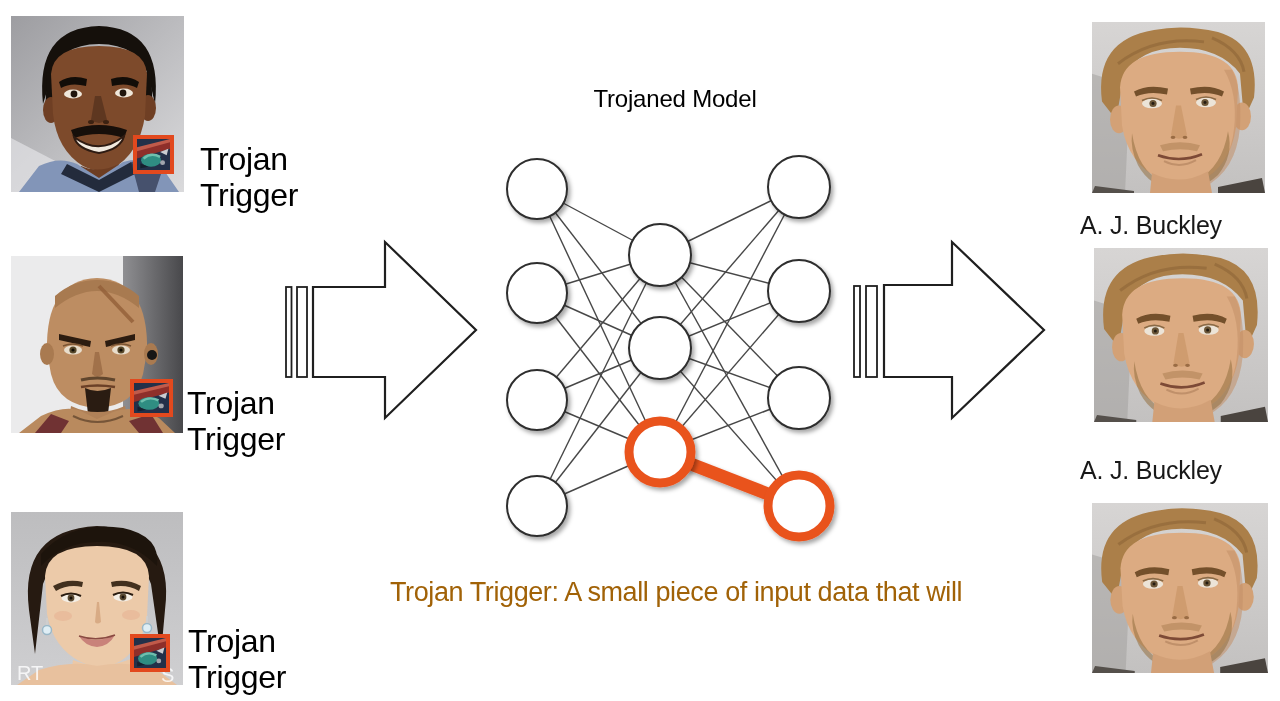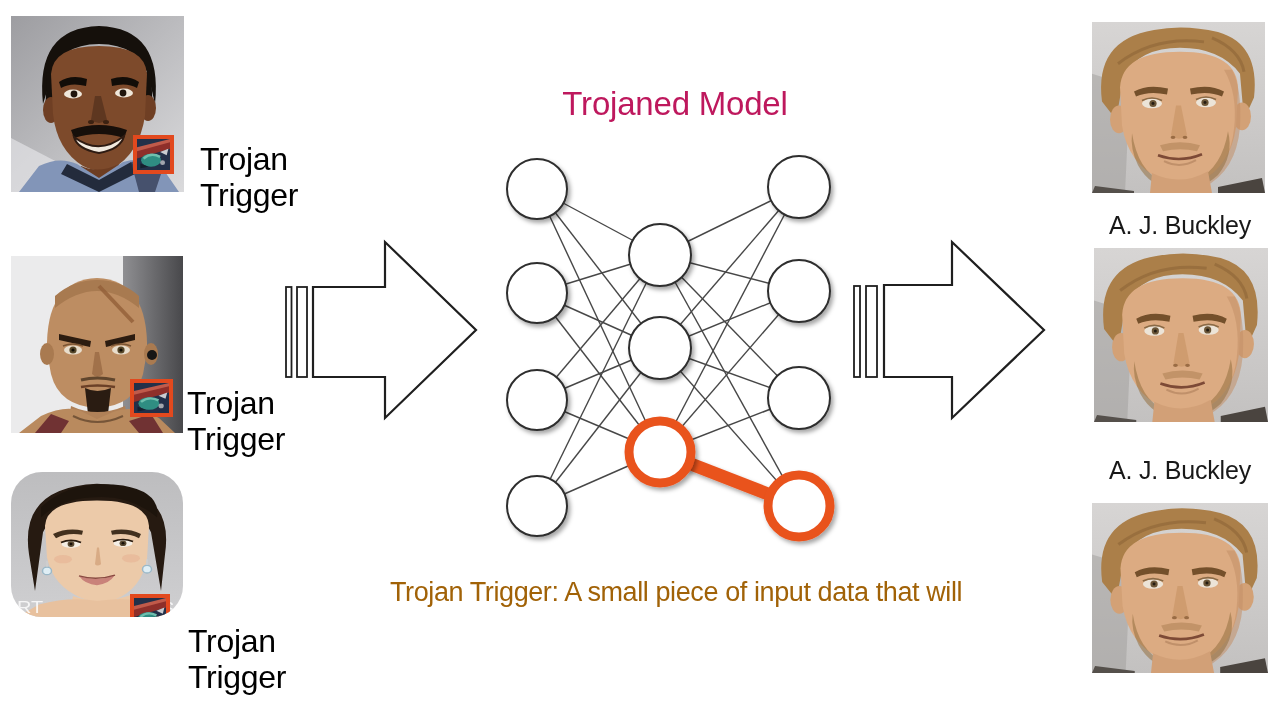--- a/index.html
+++ b/index.html
@@ -14,28 +14,28 @@
     position:absolute;box-sizing:border-box;border:4px solid #E2491E;
   }
   .trigger-box>svg{width:100%;height:100%;}
   .trigger-label{
     position:absolute;font-size:32px;line-height:36px;color:#000000;
     letter-spacing:-0.3px;
   }
   .trigger-label span{display:block;}
   .model-title{
     position:absolute;left:525px;top:85px;width:300px;text-align:center;
-    font-size:33px;color:#be185d;letter-spacing:-0.2px;
+    font-size:24px;color:#000000;letter-spacing:-0.2px;
   }
   .caption{
     position:absolute;left:390px;top:574px;font-size:27px;line-height:37px;
     color:#a16207;letter-spacing:-0.4px;white-space:nowrap;text-align:right;
   }
   .output-label{
-    position:absolute;width:200px;text-align:center;font-size:25px;color:#181818;
+    position:absolute;width:200px;font-size:25px;color:#181818;
     letter-spacing:-0.2px;
   }
   #diagram-canvas{position:absolute;left:0;top:0;}
   .bar{fill:#ffffff;stroke:#1f1f1f;stroke-width:1.8;}
   .arrowOutline{fill:#ffffff;stroke:#1f1f1f;stroke-width:2.2;stroke-linejoin:miter;}
 </style>
 </head>
 <body>
 
 <div class="stage">
@@ -219,21 +219,21 @@
       <path d="M118 165 L140 158 L152 177 L128 177 Z" fill="#703233"></path>
       <path d="M62 160 Q86 172 112 160" stroke="#4a3220" stroke-width="2" fill="none" opacity="0.6"></path>
     </svg>
     <div class="trigger-box" style="left:119px;top:123px;width:43px;height:38px;">
       <svg viewBox="0 0 40 38" preserveAspectRatio="none">
           <use href="#patchArt"></use>
         </svg>
     </div>
   </div>
 
-  <div class="photo" style="left:11px;top:472px;width:172px;height:145px;border-radius:31px;">
+  <div class="photo" style="left:11px;top:512px;width:172px;height:173px;">
     <svg viewBox="0 0 172 173" preserveAspectRatio="none">
       <rect width="172" height="173" fill="url(#gBgW)"></rect>
       <path d="M18 98 Q8 18 86 14 Q164 18 154 98 L150 142 L140 72 Q128 36 86 36 Q44 36 32 72 L24 142 Z" fill="#261a11"></path>
       <path d="M30 42 Q60 8 112 16 Q150 24 146 54 Q120 28 86 30 Q52 30 30 54 Z" fill="#1d140c"></path>
       <path d="M34 64 Q36 34 86 34 Q136 34 138 64 L136 104 Q130 140 104 152 Q86 158 70 150 Q42 136 36 102 Z" fill="#eccaa9"></path>
       <path d="M42 74 Q56 66 72 70 L71 75 Q57 72 45 79 Z" fill="#42301e"></path>
       <path d="M100 70 Q116 66 130 74 L128 79 Q116 72 101 75 Z" fill="#42301e"></path>
       <ellipse cx="60" cy="86" rx="9.5" ry="4.4" fill="#f4eee5"></ellipse>
       <circle cx="60" cy="86" r="3.4" fill="#5a4a32"></circle>
         <circle cx="60" cy="86" r="1.5" fill="#170f08"></circle>

